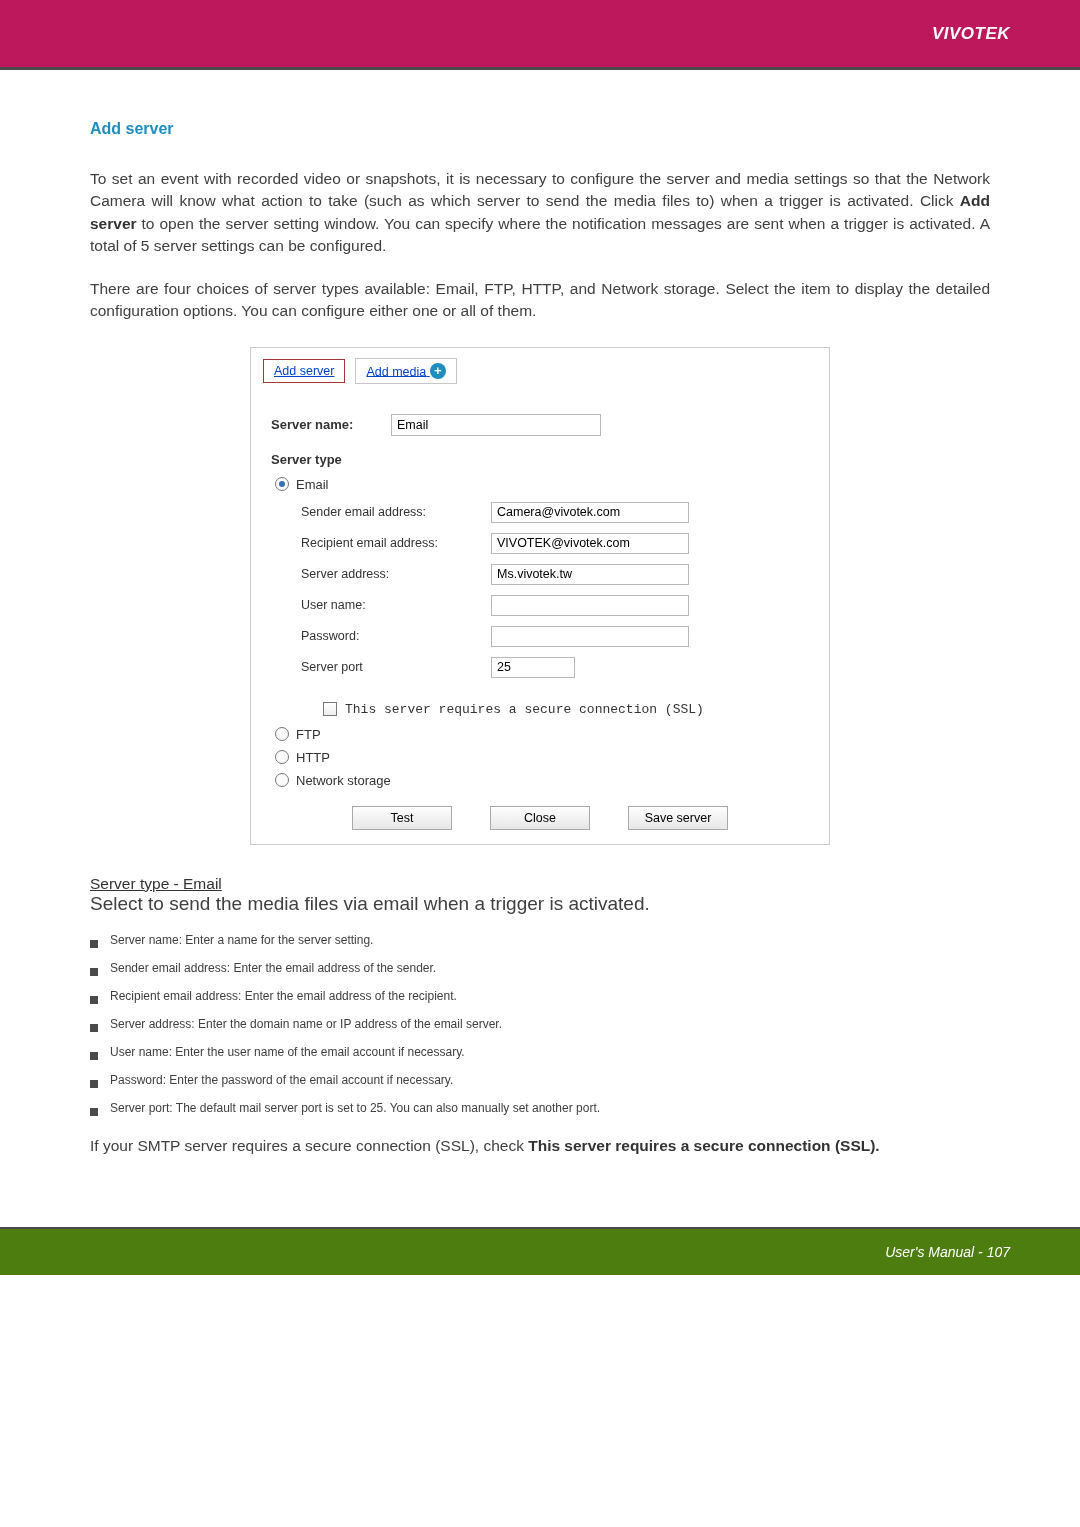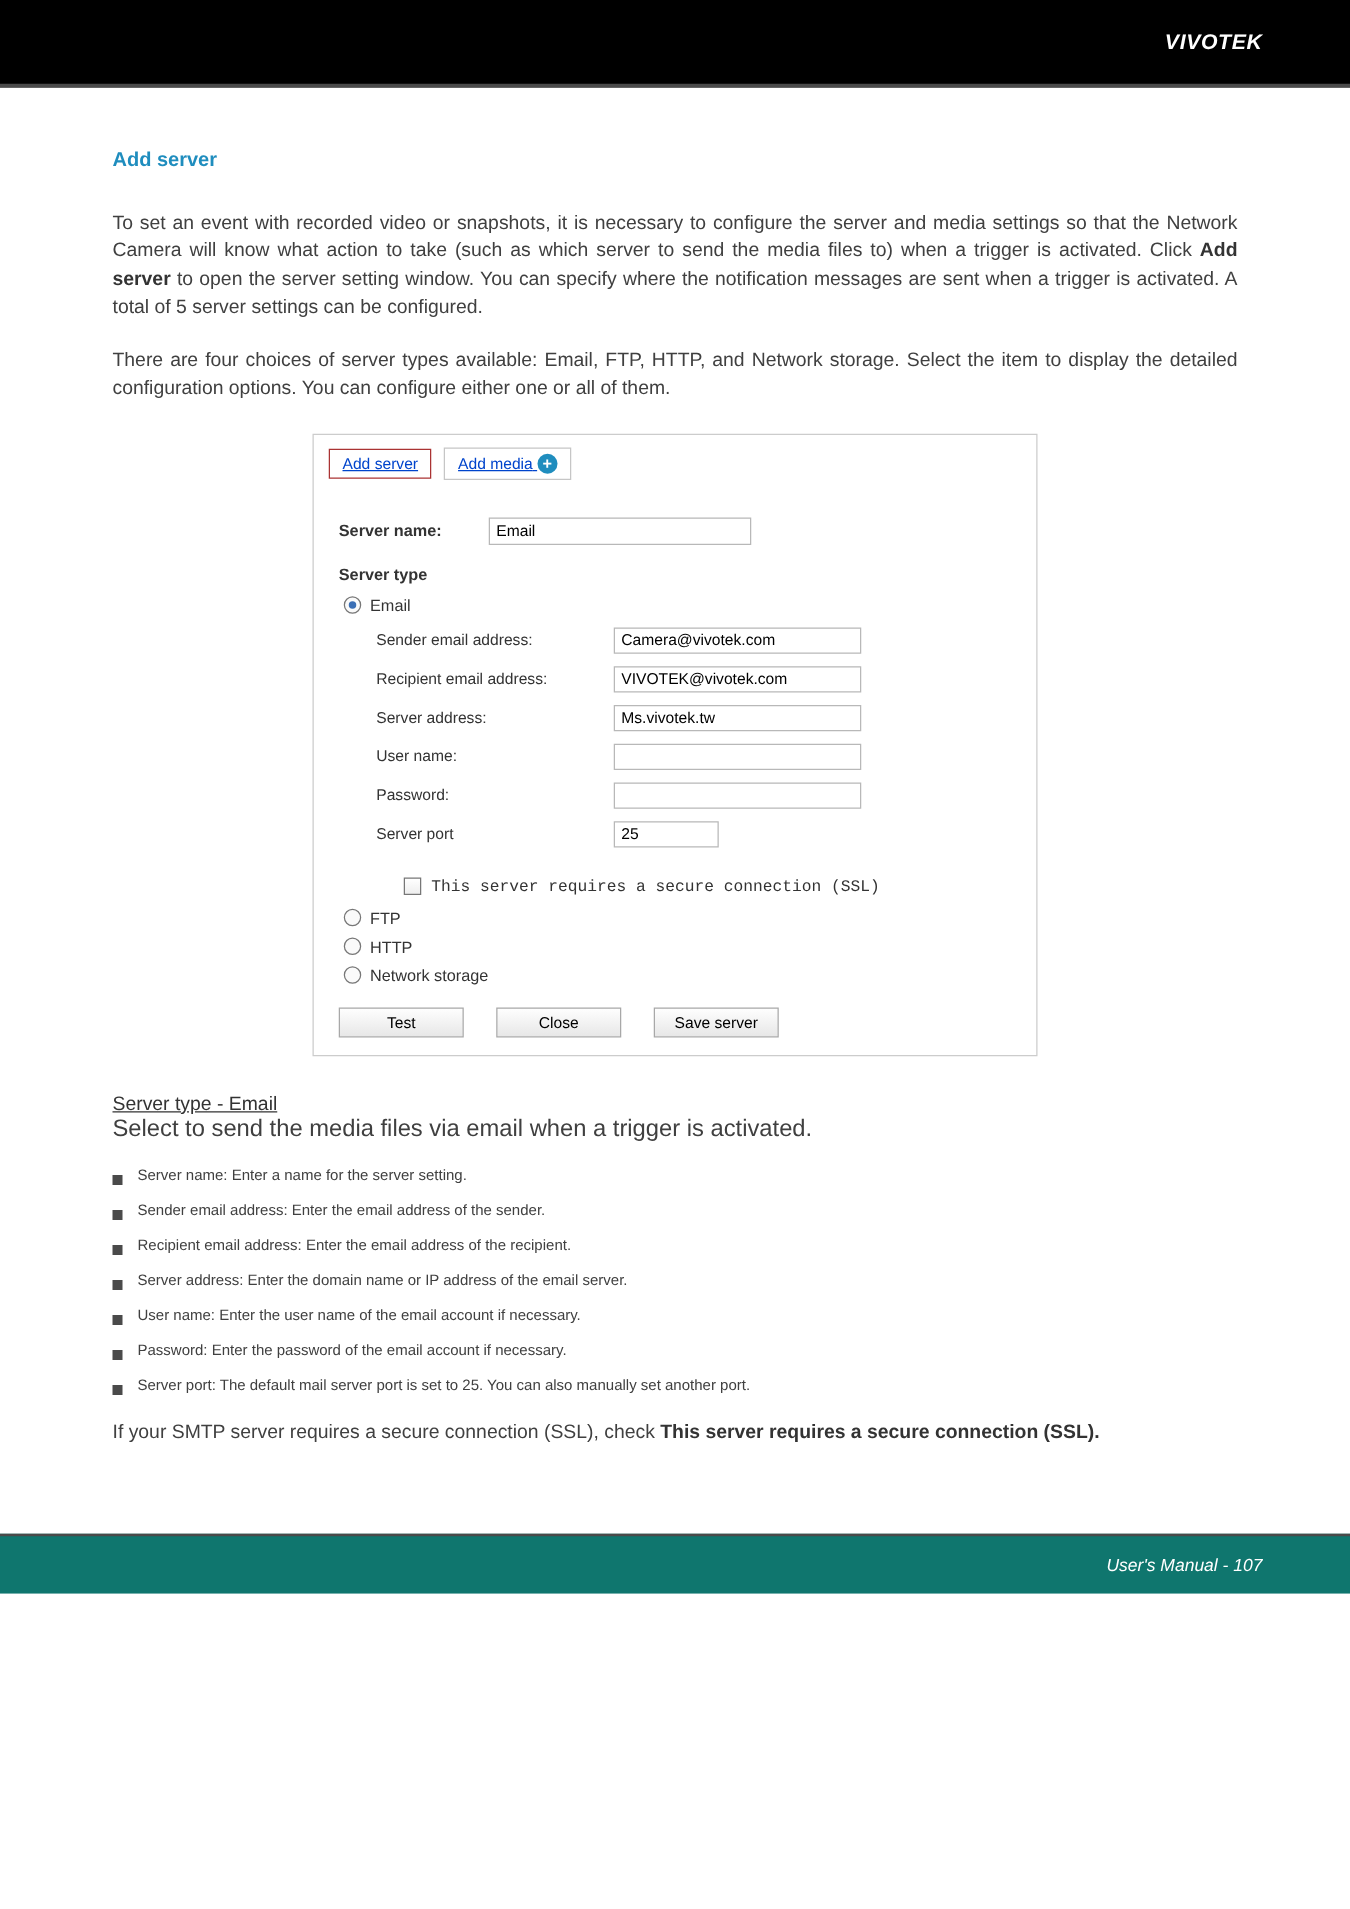--- a/index.html
+++ b/index.html
@@ -5,21 +5,21 @@
   * { box-sizing: border-box; margin: 0; padding: 0; }
   body {
     font-family: Arial, Helvetica, sans-serif;
     background: #fff;
     width: 1080px;
     margin: 0 auto;
     color: #404040;
   }
   .header-band {
     height: 70px;
-    background: #000000;
+    background: #be185d;
     border-bottom: 3px solid #4a4a4a;
     display: flex;
     align-items: center;
     justify-content: flex-end;
     padding-right: 70px;
   }
   .brand {
     color: #fff;
     font-weight: bold;
     font-style: italic;
@@ -87,21 +87,21 @@
   .radio {
     width:14px; height:14px; border-radius:50%; border:1px solid #777;
     display:inline-flex; align-items:center; justify-content:center; background:#fafafa;
   }
   .radio.on::after { content:""; width:6px; height:6px; border-radius:50%; background:#3b6fb5; display:block; }
   .sub { margin-left: 30px; }
   .sub .row .lbl2 { width: 190px; font-size:12.5px; }
   .sub .row .tinput2 { border:1px solid #b8b8b8; height:21px; padding:2px 5px; font-size:12.5px; width:198px; }
   .chk-row { display:flex; align-items:center; gap:8px; margin: 24px 0 10px 52px; font-family: Liberation Mono, monospace; }
   .chk { width:14px; height:14px; border:1px solid #777; background:linear-gradient(#fff,#eee); }
-  .btn-row { display:flex; gap:26px; margin-top:18px; }
+  .btn-row { display:flex; justify-content:center; gap:38px; margin-top:18px; }
   .ui-btn {
     min-width:100px; height:24px; border:1px solid #a8a8a8;
     background:linear-gradient(#fefefe,#e7e7e7); font-size:12.5px; cursor:pointer;
   }
   .subhead {
     font-size: 15.5px;
     text-decoration: underline;
     color: #333;
     margin-top: 6px;
   }
@@ -112,21 +112,21 @@
   }
   ul.bullets { list-style:none; padding:0; margin:0 0 20px 0; }
   ul.bullets li {
     font-size:12px; color:#404040; margin: 14px 0 14px 0; padding-left: 20px; position:relative;
   }
   ul.bullets li::before {
     content:""; position:absolute; left:0; top:7px; width:8px; height:8px; background:#4a4a4a;
   }
   .footer-band {
     height: 48px;
-    background: #0f766e;
+    background: #4d7c0f;
     border-top: 2px solid #4a4a4a;
     display:flex; align-items:center; justify-content:flex-end;
     padding-right:70px;
   }
   .footer-text { color:#fff; font-style:italic; font-size:14px; }
 </style>
 </head>
 <body>
 
 <div class="header-band">

